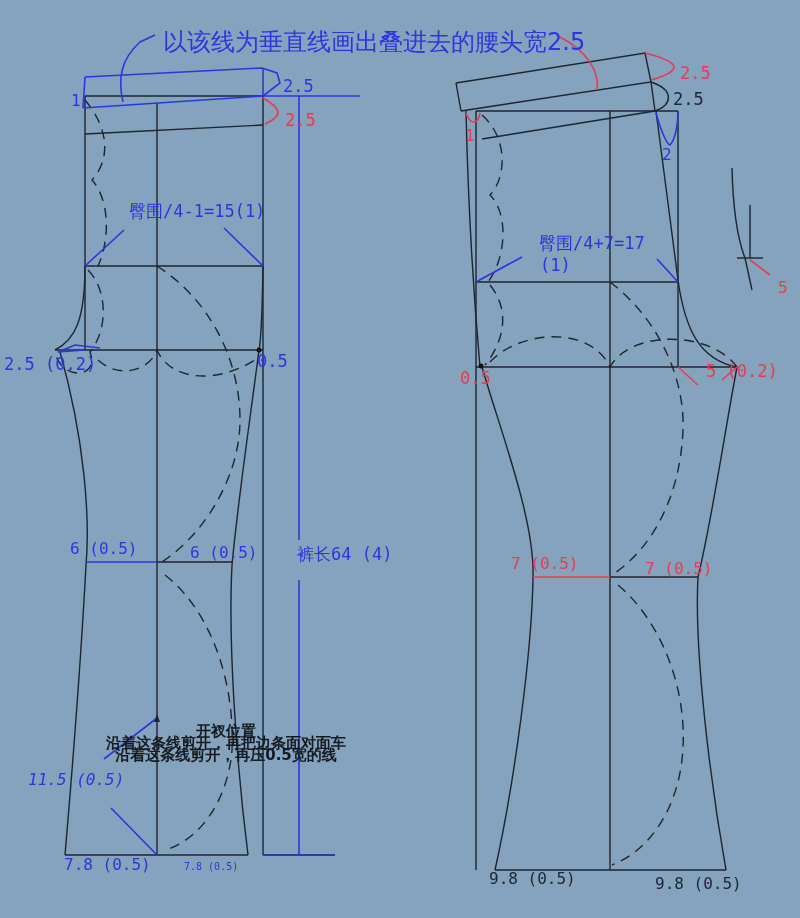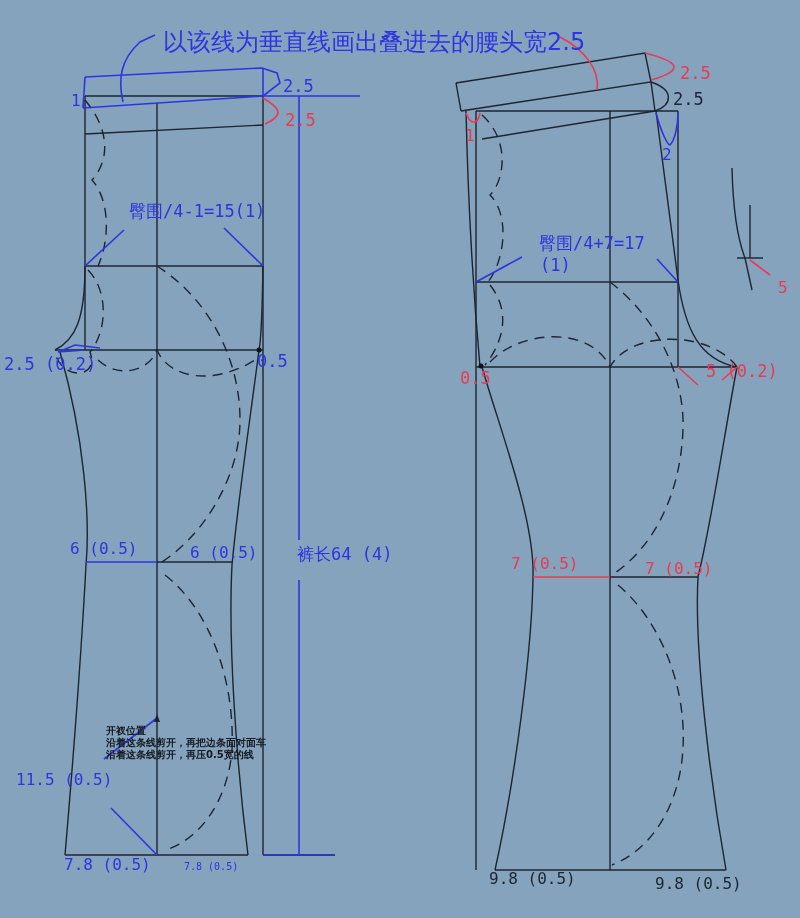--- a/index.html
+++ b/index.html
@@ -22,25 +22,26 @@
   }
   .blue { color: #2d35e0; }
   .red  { color: #ea3a52; }
   .blk  { color: #1c2530; }
   .f18 { font-size: 17px; }
   .f16 { font-size: 16px; }
   .f10 { font-size: 10px; }
   .note {
     position: absolute;
     font-family: "DejaVu Sans", "Liberation Sans", sans-serif;
-    font-size: 10px;
+    font-size: 15px;
     font-weight: bold;
     line-height: 12px;
     color: #141a22;
     white-space: nowrap;
+    text-align: center;
   }
   .title {
     position: absolute;
     font-family: "DejaVu Sans", "Liberation Sans", sans-serif;
     font-size: 24px;
     color: #2d35e0;
     white-space: nowrap;
     line-height: 1;
   }
   svg line, svg path, svg polyline, svg polygon { fill: none; }
@@ -168,21 +169,21 @@
 <div class="lbl blue f18" style="left:4px; top:356px;">2.5 (0.2)</div>
 <div class="lbl blue f18" style="left:257px; top:353px;">0.5</div>
 <div class="lbl blue f16" style="left:70px; top:541px;">6 (0.5)</div>
 <div class="lbl blue f16" style="left:190px; top:545px;">6 (0.5)</div>
 <div class="lbl blue f18" style="left:297px; top:546px;">裤长64 (4)</div>
 <div class="note" style="left:106px; top:725px;">
   <div>开衩位置</div>
   <div>沿着这条线剪开，再把边条面对面车</div>
   <div>沿着这条线剪开，再压0.5宽的线</div>
 </div>
-<div class="lbl blue f16" style="left:16px; top:772px;">11.5 (0.5)</div>
+<div class="lbl blue f16" style="left:28px; top:772px;font-style:italic;">11.5 (0.5)</div>
 <div class="lbl blue f16" style="left:64px; top:857px;">7.8 (0.5)</div>
 <div class="lbl blue f10" style="left:184px; top:862px;">7.8 (0.5)</div>
 
 <div class="lbl red f18" style="left:680px; top:65px;">2.5</div>
 <div class="lbl blk f18" style="left:673px; top:91px;">2.5</div>
 <div class="lbl red f16" style="left:465px; top:128px;">1</div>
 <div class="lbl blue f16" style="left:662px; top:147px;">2</div>
 <div class="lbl blue f18" style="left:539px; top:235px;">臀围/4+7=17</div>
 <div class="lbl blue f18" style="left:540px; top:257px;">(1)</div>
 <div class="lbl red f18" style="left:460px; top:370px;">0.5</div>

